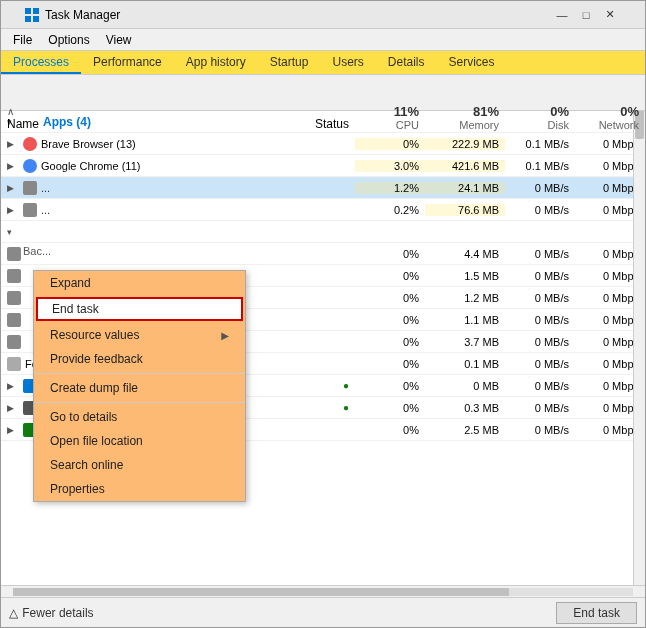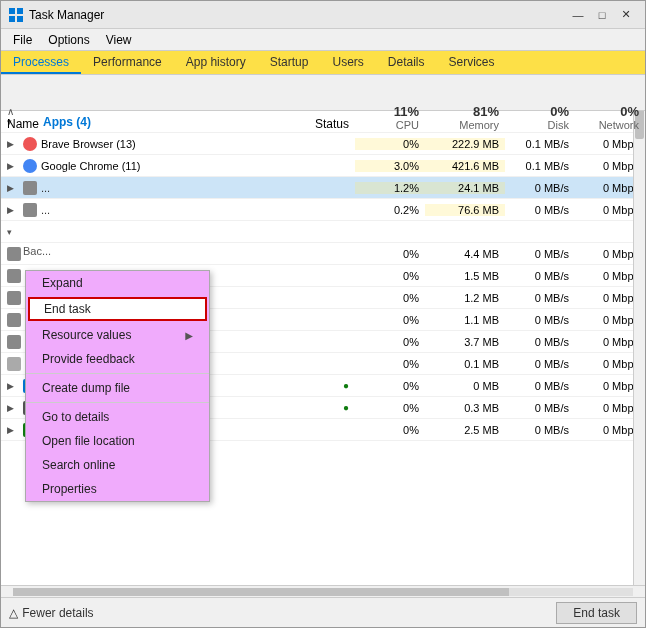--- a/index.html
+++ b/index.html
@@ -17,21 +17,21 @@
       border: 1px solid #999;
       background: #f0f0f0;
       display: flex;
       flex-direction: column;
     }
     .title-bar {
       background: #e8e8e8;
       height: 28px;
       display: flex;
       align-items: center;
-      padding: 0 8px;
+      padding: 0 24px;
       border-bottom: 1px solid #ccc;
       justify-content: space-between;
     }
     .title-bar-left {
       display: flex;
       align-items: center;
       gap: 6px;
     }
     .title-icon {
       width: 14px;
@@ -223,23 +223,23 @@
       padding: 3px 16px;
       font-size: 12px;
       cursor: pointer;
       color: #333;
     }
 
     
     .context-menu {
       position: absolute;
       top: 195px;
-      left: 24px;
-      width: 185px;
-      background: #f0abfc;
+      left: 32px;
+      width: 213px;
+      background: #fdba74;
       border: 1px solid #aaa;
       box-shadow: 2px 2px 6px rgba(0,0,0,0.25);
       z-index: 100;
     }
     .ctx-item {
       padding: 5px 16px;
       font-size: 12px;
       cursor: pointer;
       display: flex;
       align-items: center;

